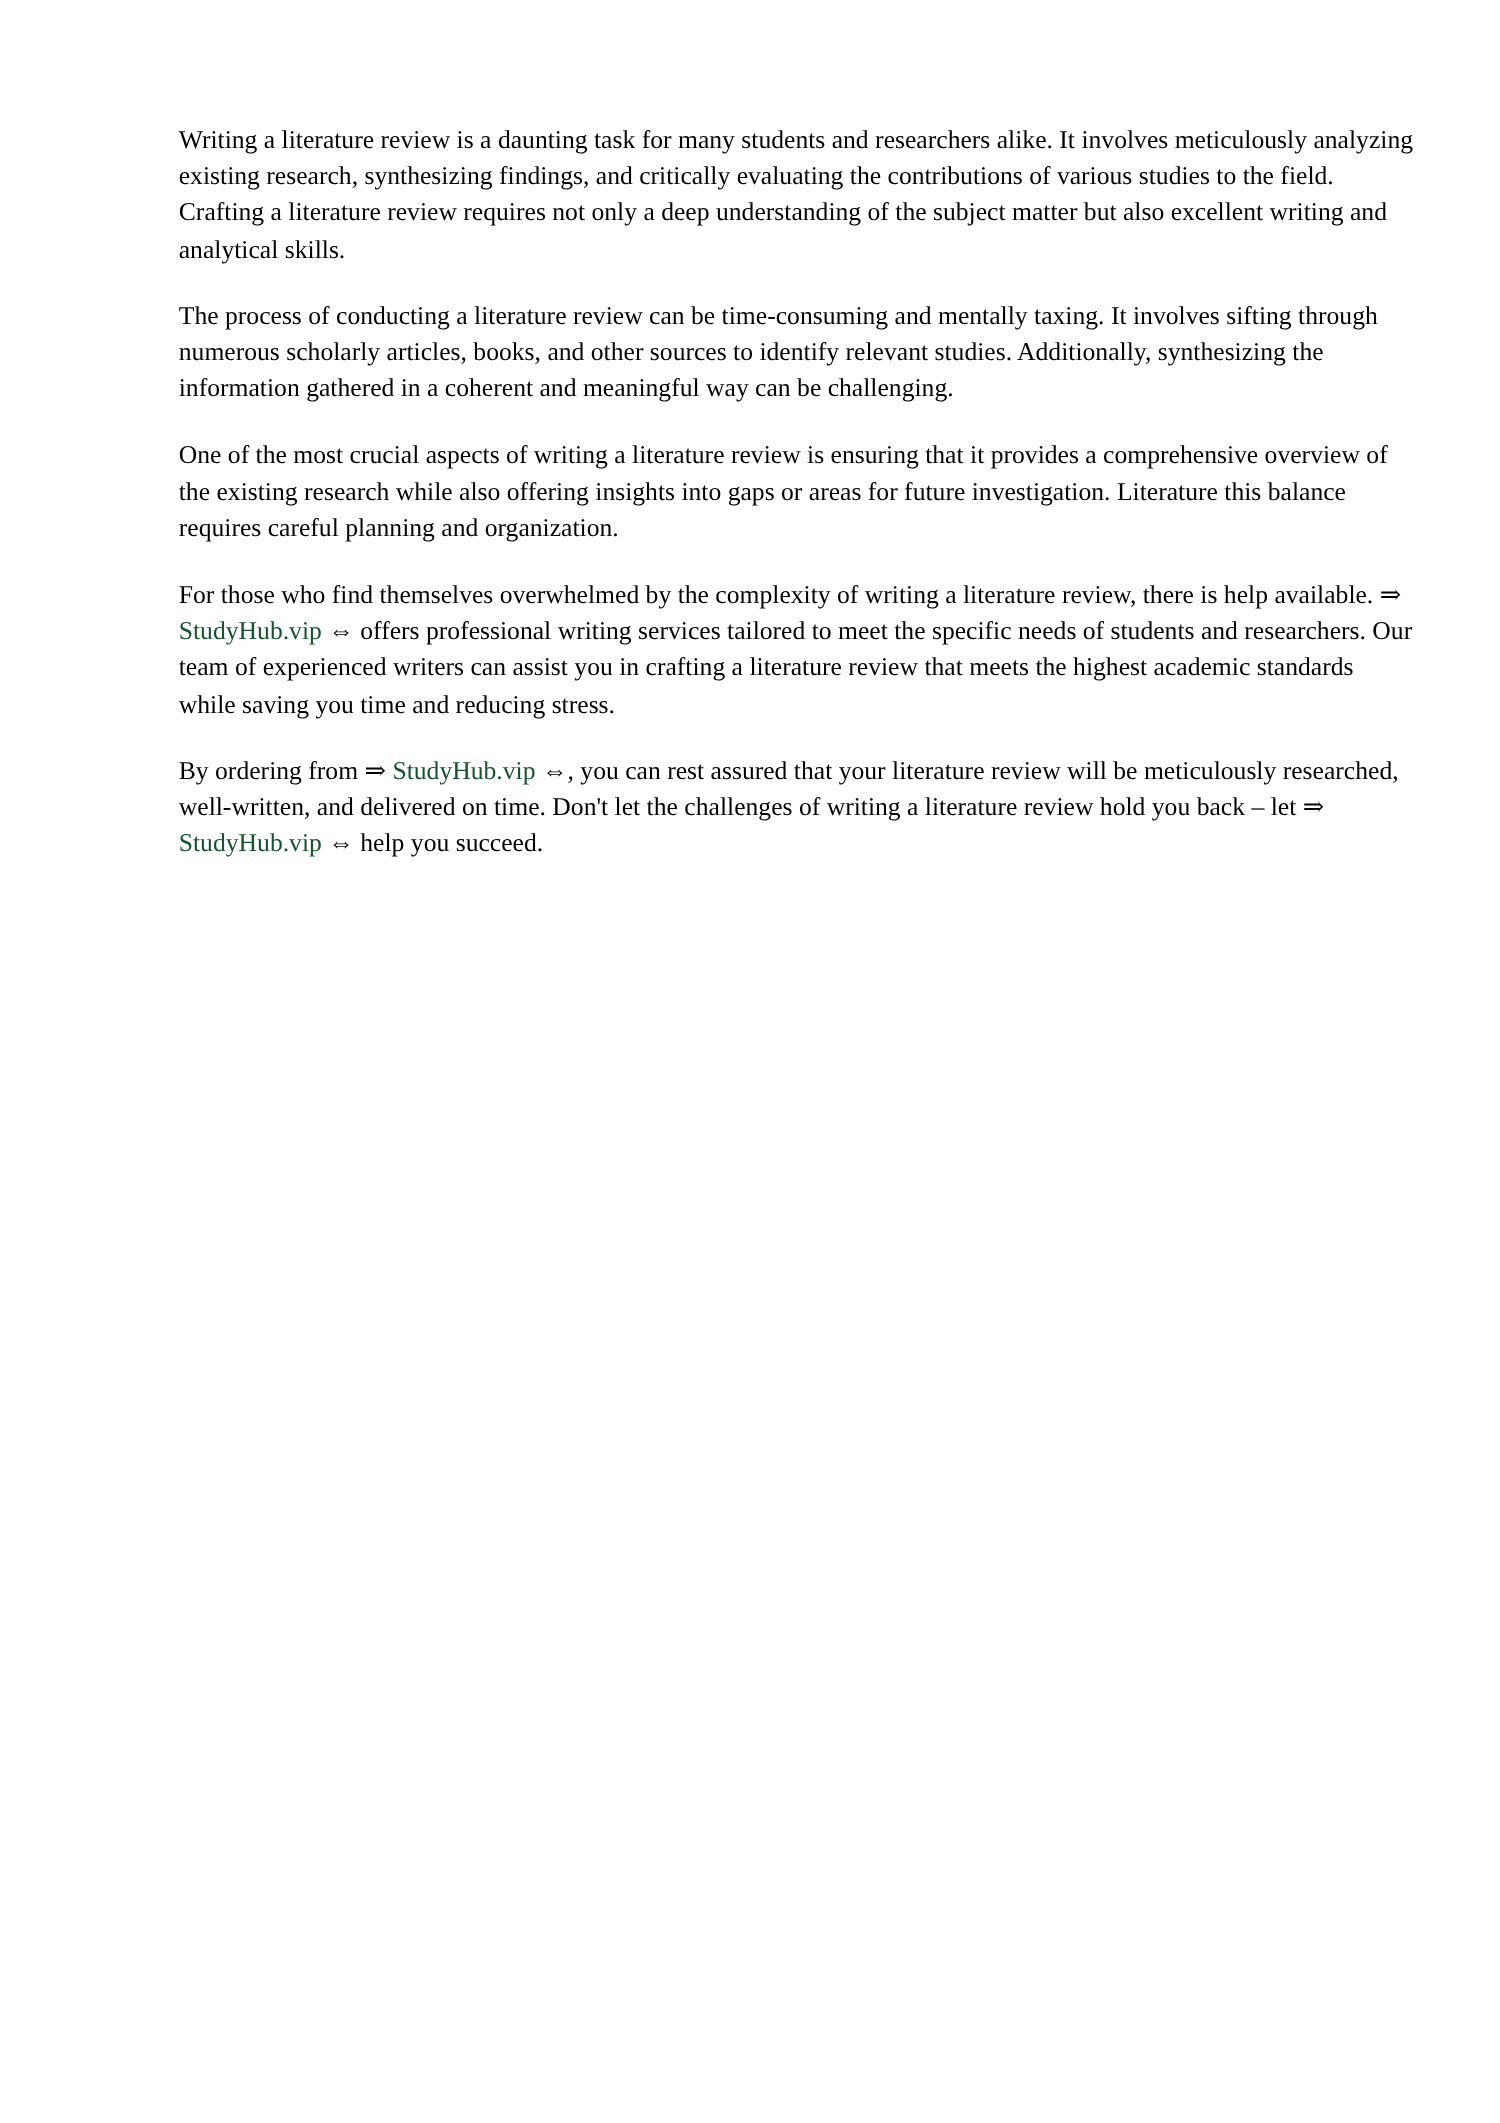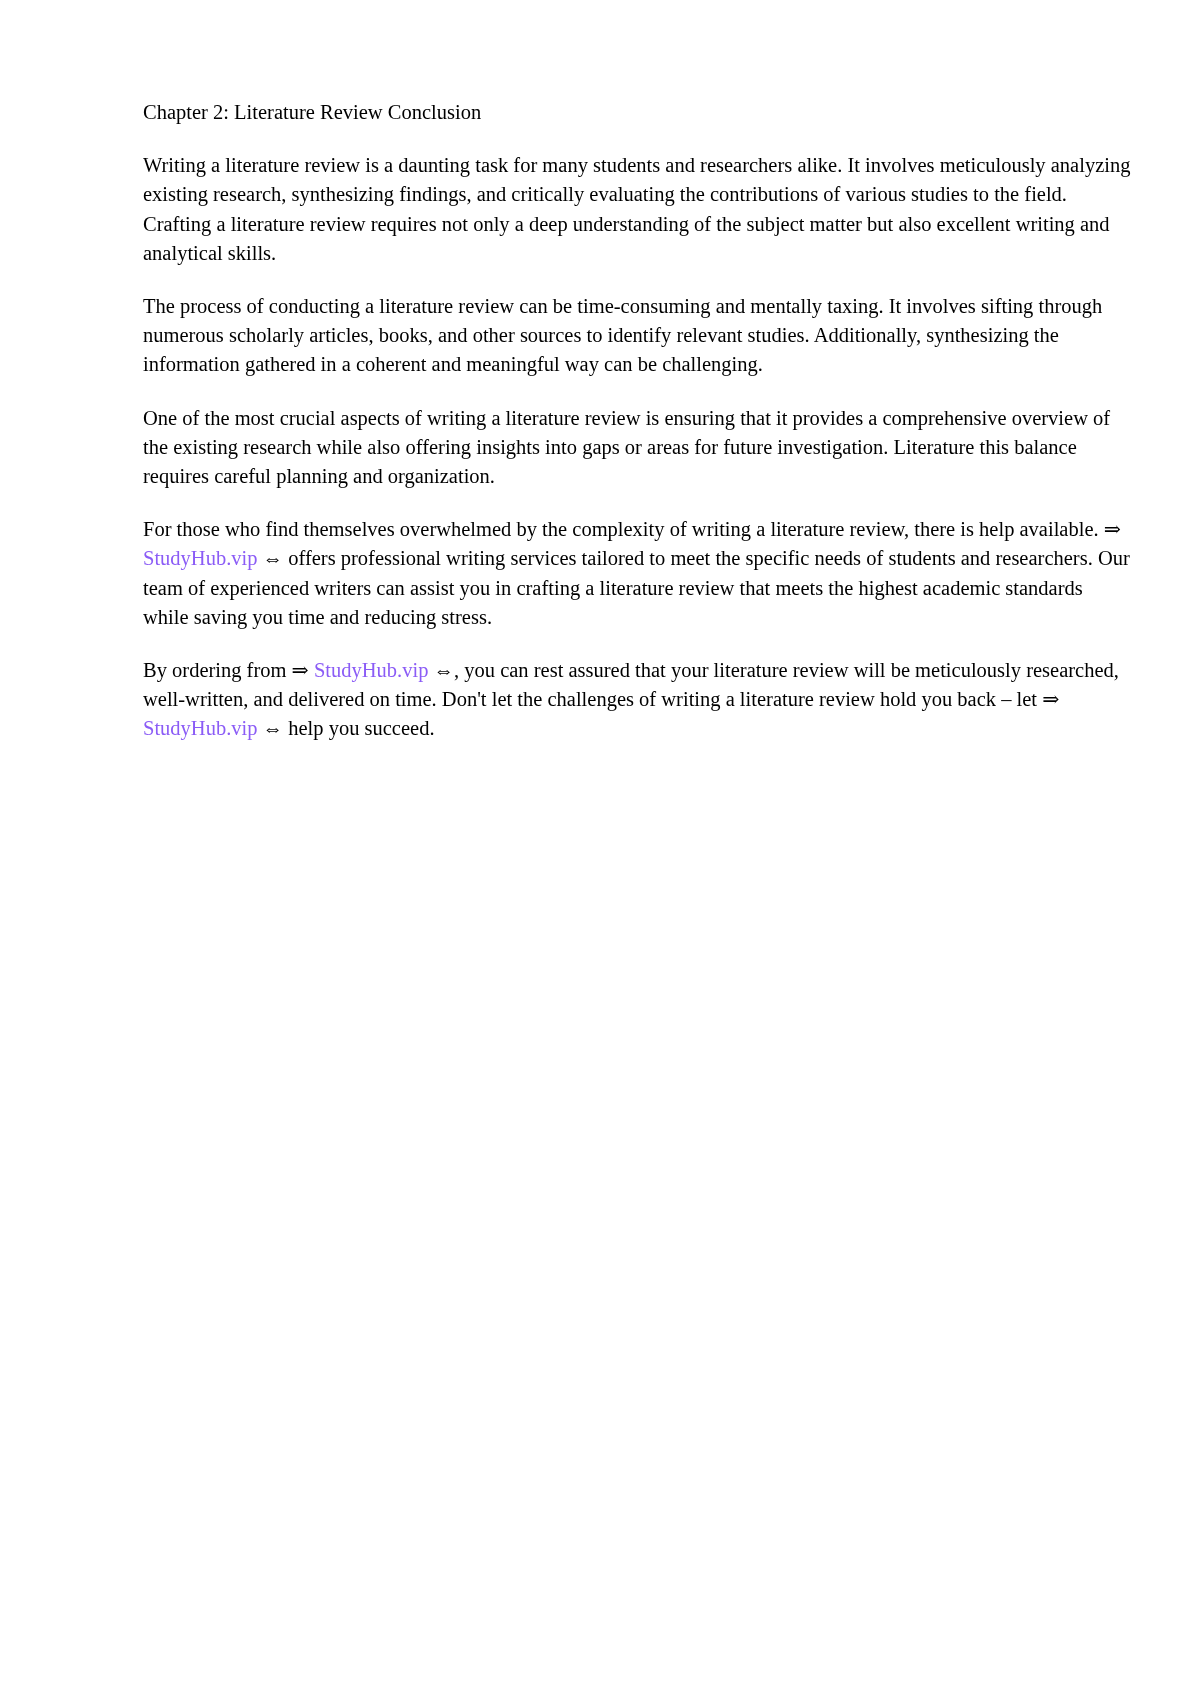--- a/index.html
+++ b/index.html
@@ -26,33 +26,32 @@
     .title {
       margin: 0 0 24px 0;
       font-size: 20.5px;
       font-weight: normal;
       line-height: 29.2px;
     }
     .para {
       margin: 0 0 24px 0;
     }
     .link {
-      color: #8b5cf6;
+      color: #14532d;
       text-decoration: none;
       font-family: Liberation Serif, serif;
     }
     .sym {
       color: #000000;
     }
   </style>
 </head>
 <body>
 
 <div class="page">
-  <p class="title">Chapter 2: Literature Review Conclusion</p>
 
   <p class="para">Writing a literature review is a daunting task for many students and researchers alike. It involves meticulously analyzing existing research, synthesizing findings, and critically evaluating the contributions of various studies to the field. Crafting a literature review requires not only a deep understanding of the subject matter but also excellent writing and analytical skills.</p>
   <p class="para">The process of conducting a literature review can be time-consuming and mentally taxing. It involves sifting through numerous scholarly articles, books, and other sources to identify relevant studies. Additionally, synthesizing the information gathered in a coherent and meaningful way can be challenging.</p>
   <p class="para">One of the most crucial aspects of writing a literature review is ensuring that it provides a comprehensive overview of the existing research while also offering insights into gaps or areas for future investigation. Literature this balance requires careful planning and organization.</p>
 
   <p class="para"><span>For those who find themselves overwhelmed by the complexity of writing a literature review, there is help available. </span><span class="sym">⇒ </span><a class="link">StudyHub.vip</a><span class="sym"> ⇔</span><span> offers professional writing services tailored to meet the specific needs of students and researchers. Our team of experienced writers can assist you in crafting a literature review that meets the highest academic standards while saving you time and reducing stress.</span></p>
 
   <p class="para"><span>By ordering from </span><span class="sym">⇒ </span><a class="link">StudyHub.vip</a><span class="sym"> ⇔</span><span>, you can rest assured that your literature review will be meticulously researched, well-written, and delivered on time. Don't let the challenges of writing a literature review hold you back – let </span><span class="sym">⇒ </span><a class="link">StudyHub.vip</a><span class="sym"> ⇔</span><span> help you succeed.</span></p>
 </div>
 

